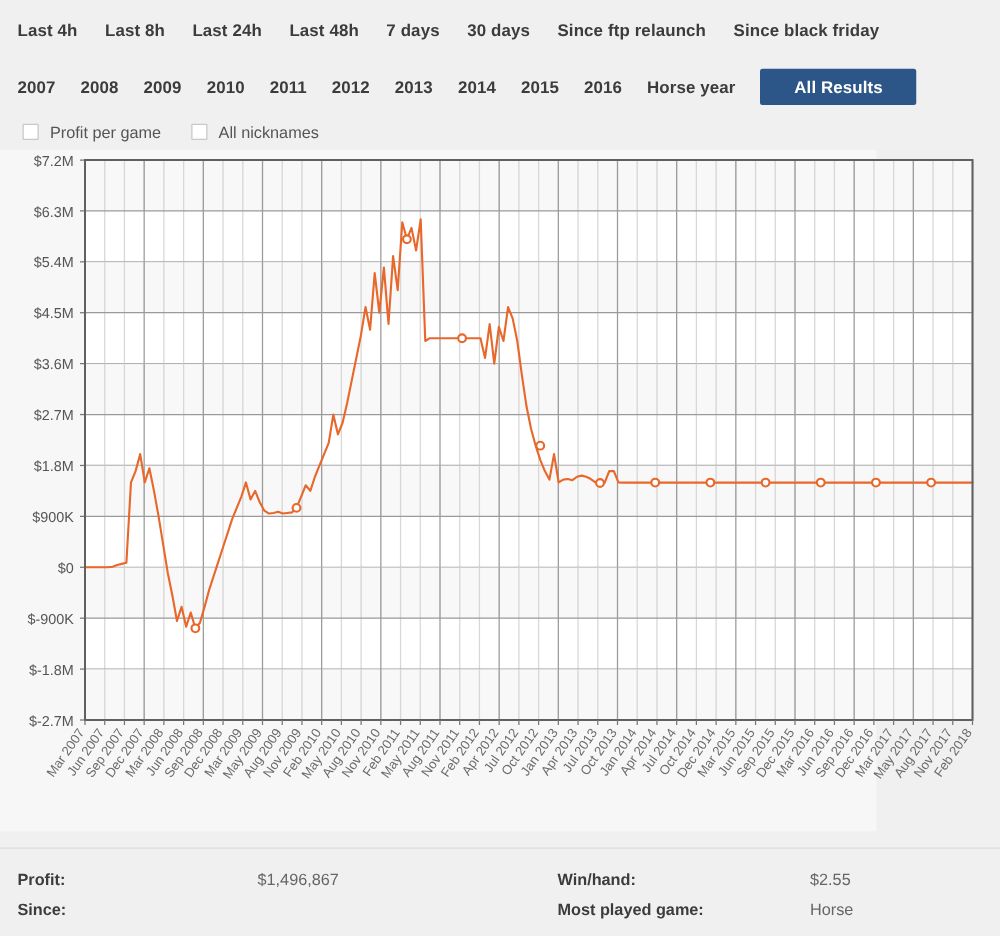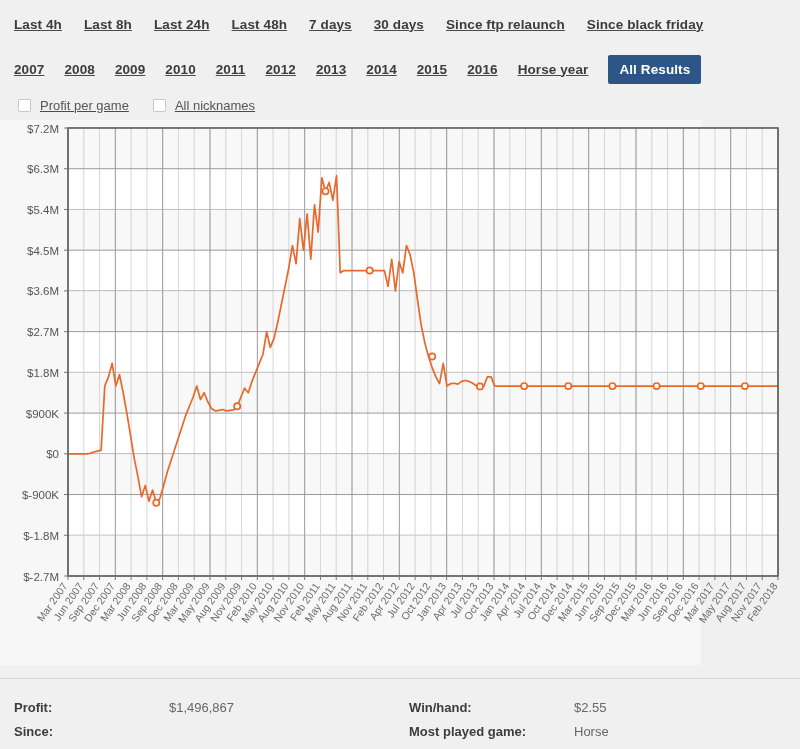--- a/index.html
+++ b/index.html
@@ -3,41 +3,41 @@
 <meta charset="utf-8">
 <style>
   html,body{margin:0;padding:0;}
   body{
     width:800px;height:749px;
     background:#f0f0f0;
     font-family:"Liberation Sans", sans-serif;
     color:#4a4a4a;
     overflow:hidden;
   }
-  .page{position:relative;width:800px;height:749px;box-sizing:border-box;text-decoration:underline;}
+  .page{position:relative;width:800px;height:749px;box-sizing:border-box;}
 
   
   .filter-row{
     display:flex;align-items:center;
     padding:0 14px;
     box-sizing:border-box;
     width:800px;
   }
   #range-row{height:48px;}
   #year-row{height:42px;}
   .filter-link{
     font-size:13.5px;font-weight:bold;color:#3c3c3c;
     margin-right:22px;white-space:nowrap;cursor:pointer;
     letter-spacing:.1px;
   }
   .filter-link:last-child{margin-right:0;}
   #year-row .filter-link{margin-right:20px;}
   .filter-link.active{
     background:#2c5688;color:#ffffff;
-    padding:7px 11px;border-radius:2px;margin-right:0;
+    padding:7px 27px;border-radius:2px;margin-right:0;
   }
 
   
   #checkbox-row{
     display:flex;align-items:center;height:30px;
     padding:0 18px;box-sizing:border-box;width:684px;
   }
   .cb-wrap{display:flex;align-items:center;margin-right:24px;}
   .cb-box{
     width:13px;height:13px;background:#ffffff;
@@ -54,21 +54,21 @@
   #chart-svg{display:block;}
 
   
   #stats-sep{
     position:absolute;left:0;top:678px;width:800px;height:1px;background:#d9d9d9;
   }
   #stats{
     position:absolute;left:0;top:679px;width:800px;height:70px;
     background:#f0f0f0;box-sizing:border-box;padding:12px 14px 0 14px;
   }
-  .stat-line{display:flex;align-items:flex-end;height:24px;}
+  .stat-line{display:flex;align-items:center;height:24px;gap:37px;}
   .s-key{font-size:13px;font-weight:bold;color:#3c3c3c;}
   .s-val{font-size:13px;color:#666;}
   .col-a .s-key{width:155px;}
   .col-a .s-val{width:240px;}
   .col-b .s-key{width:165px;}
   .col-b .s-val{width:auto;}
   .stat-cols{display:flex;}
 </style>
 </head>
 <body>

